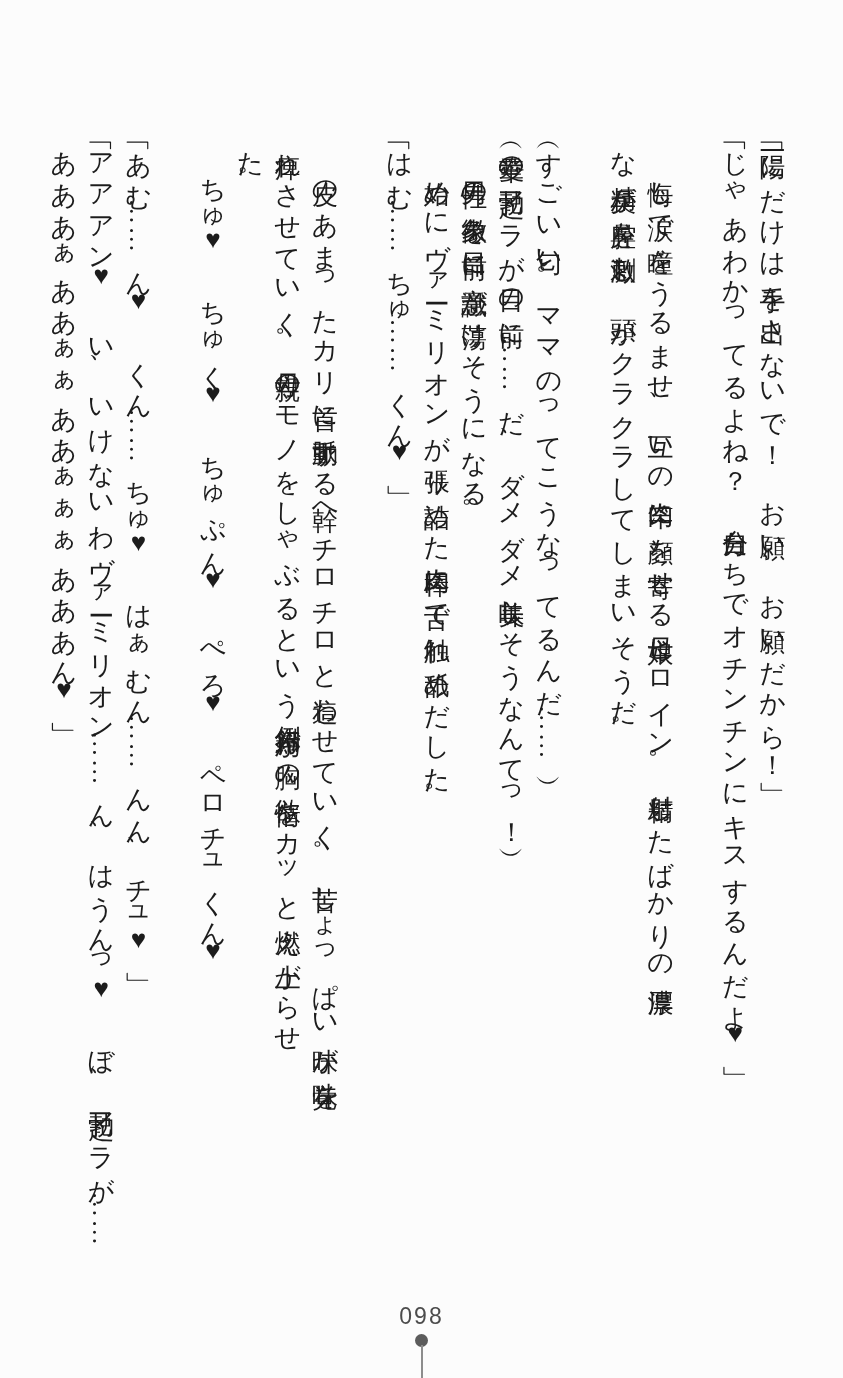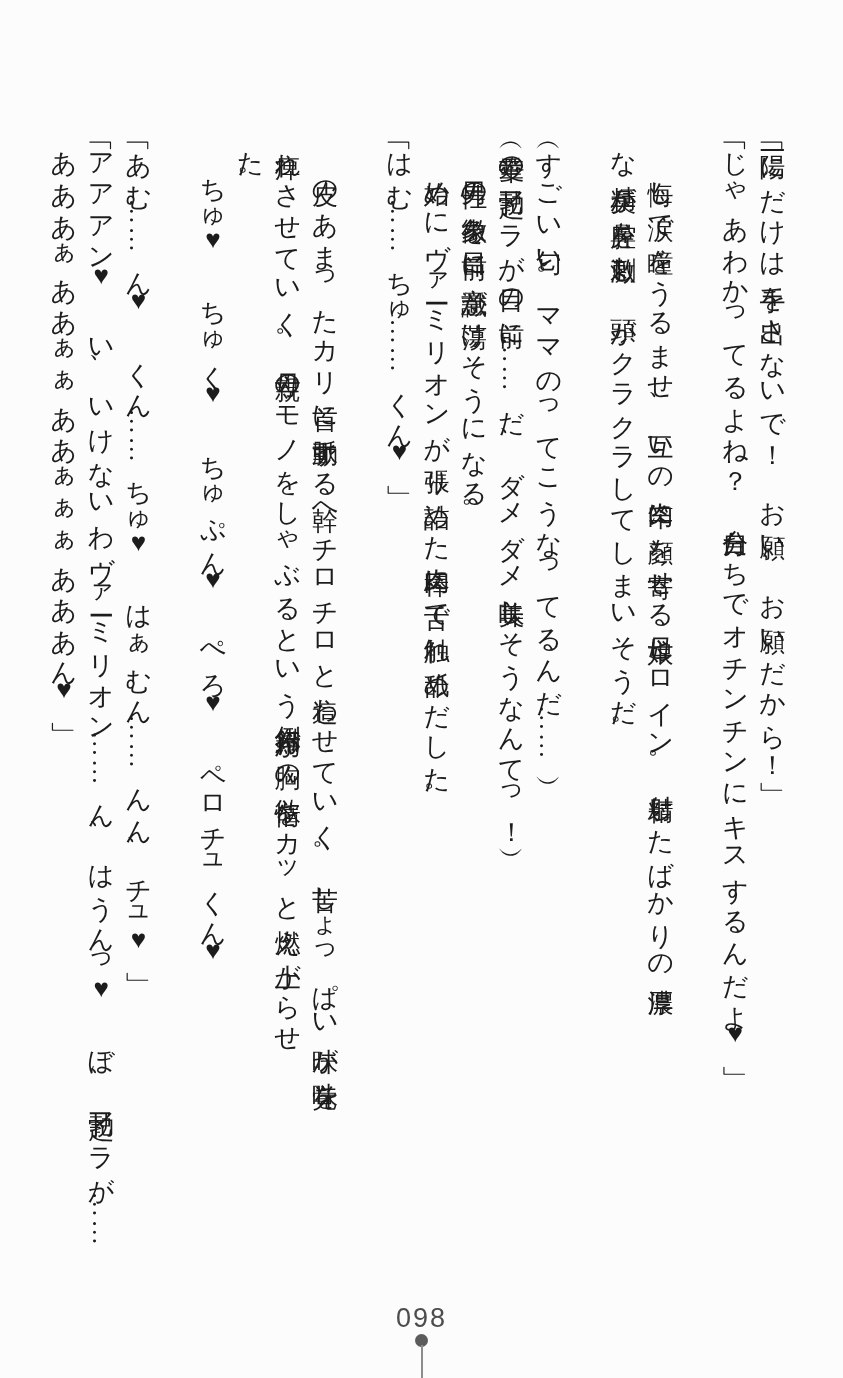--- a/index.html
+++ b/index.html
@@ -39,21 +39,21 @@
     width: 37.3px;
   }
   .page-number {
     position: absolute;
     top: 1303px;
     left: 0;
     width: 843px;
     text-align: center;
     font-family: "Liberation Sans", "DejaVu Sans", sans-serif;
     font-weight: 300;
-    font-size: 27px;
+    font-size: 23px;
     letter-spacing: 2px;
     color: #4c4c4c;
   }
   .footer-dot {
     position: absolute;
     top: 1334px;
     left: 415px;
     width: 13px;
     height: 13px;
     border-radius: 50%;

